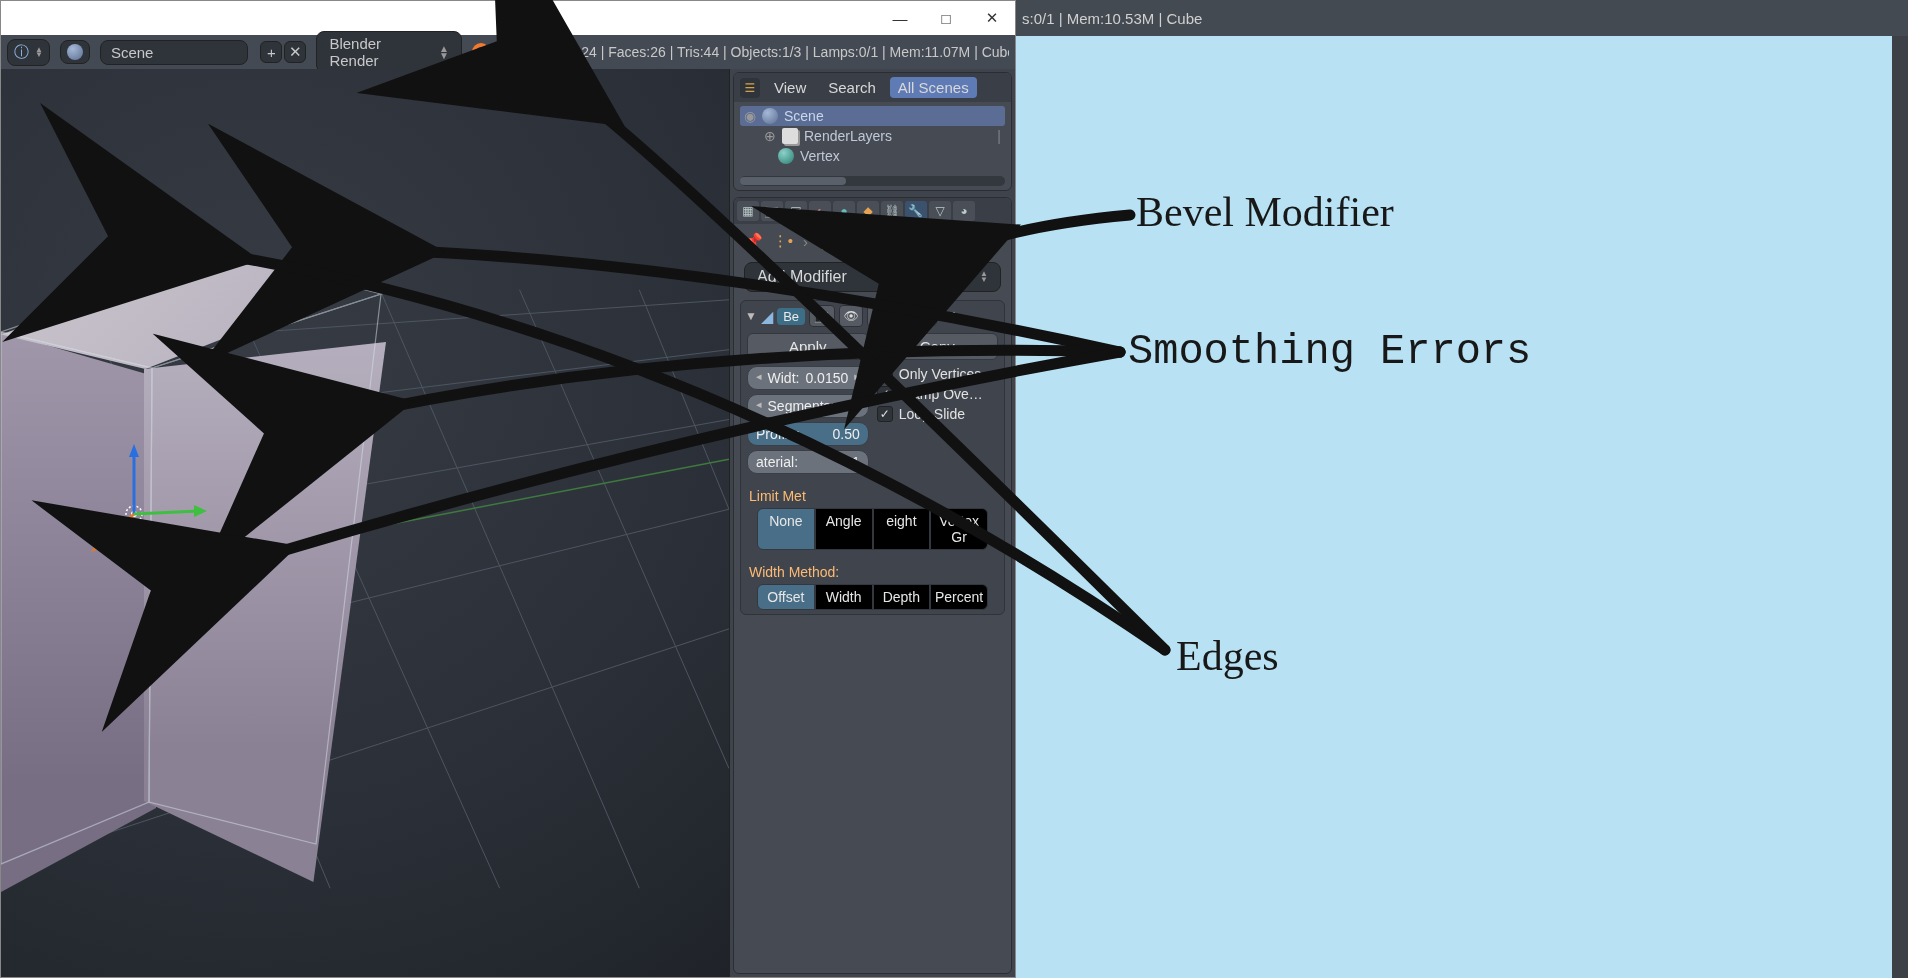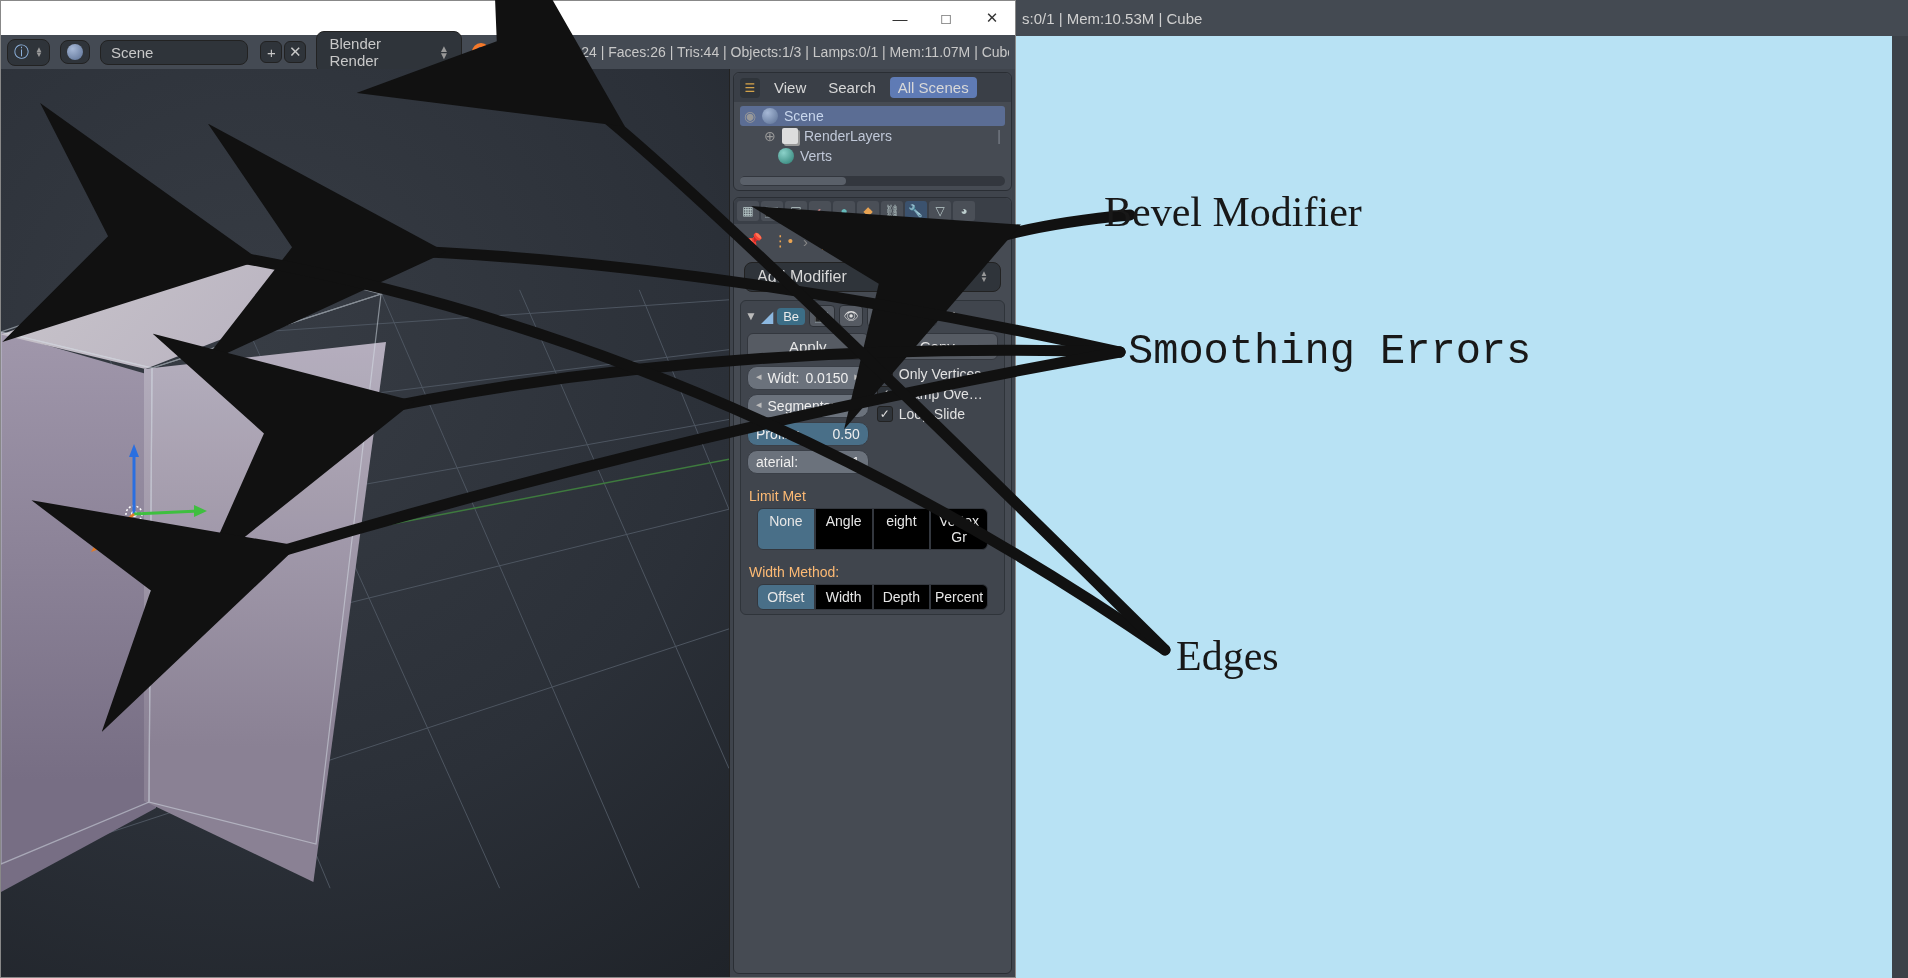--- a/index.html
+++ b/index.html
@@ -220,21 +220,21 @@
             <span style="color:#c8d6ec">Scene</span>
           </div>
           <div class="tree-row" style="padding-left:24px">
             <span class="exp">⊕</span>
             <span class="tree-ico layers-ico"></span>
             <span>RenderLayers</span>
             <span class="vbar">|</span>
           </div>
           <div class="tree-row" style="padding-left:38px">
             <span class="tree-ico world-ico"></span>
-            <span>Verts</span>
+            <span>Vertex</span>
           </div>
         </div>
         <div class="hscroll">
             <div class="thumb"></div>
           </div>
       </div>
 
       <div class="panel" style="flex:1;overflow:hidden">
         <div class="prop-hdr">
           <div class="tab-ico">
@@ -381,16 +381,16 @@
       <path d="M 1130 215 Q 1020 225 960 250" marker-end="url(#ah)"></path>
 
       <path d="M 1120 352 Q 700 260 380 250" marker-end="url(#ah)"></path>
       <path d="M 1120 352 Q 700 340 350 415" marker-end="url(#ah)"></path>
       <path d="M 1120 352 Q 680 430 235 565" marker-end="url(#ah)"></path>
 
       <path d="M 1165 650 Q 700 330 195 250" marker-end="url(#ah)"></path>
       <path d="M 1165 650 Q 660 150 570 90" marker-end="url(#ah)"></path>
     </g>
   </svg>
-  <div class="annot-label" style="left:1104px; top:188px;font-family:Liberation Serif, serif;">Bevel Modifier</div>
+  <div class="annot-label" style="left:1136px; top:188px;font-family:Liberation Serif, serif;">Bevel Modifier</div>
   <div class="annot-label" style="left:1128px; top:328px;font-family:Liberation Mono, monospace;">Smoothing Errors</div>
   <div class="annot-label" style="left:1176px; top:632px;">Edges</div>
 </div>
 
 </body></html>

